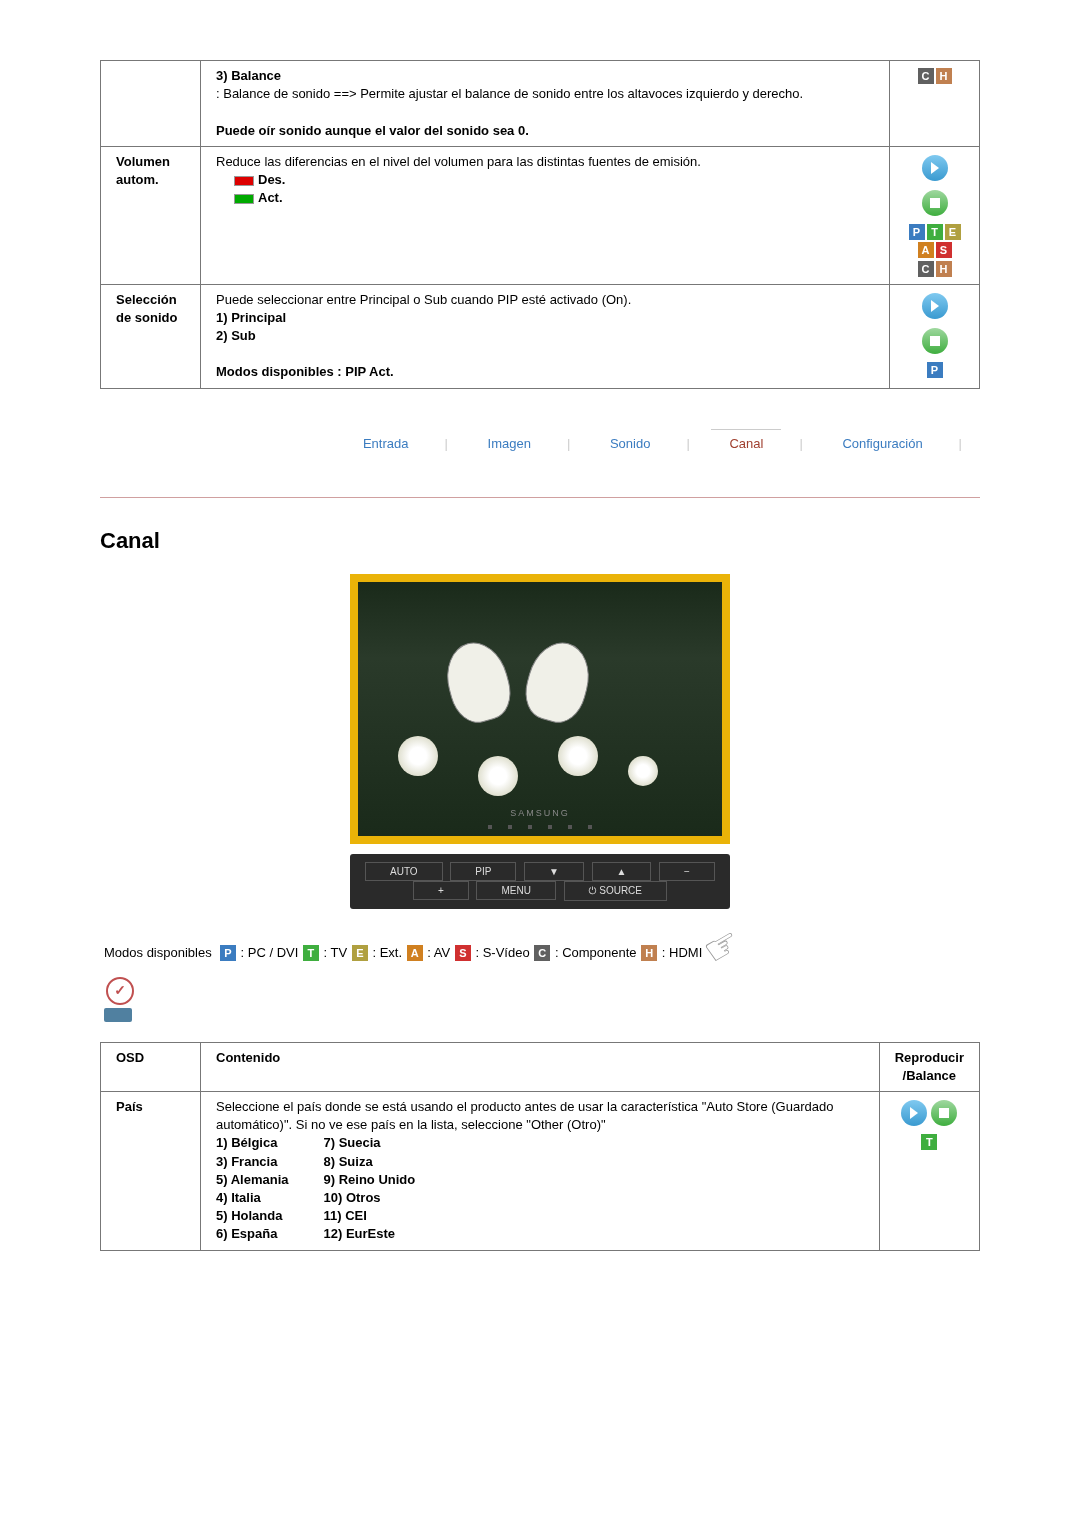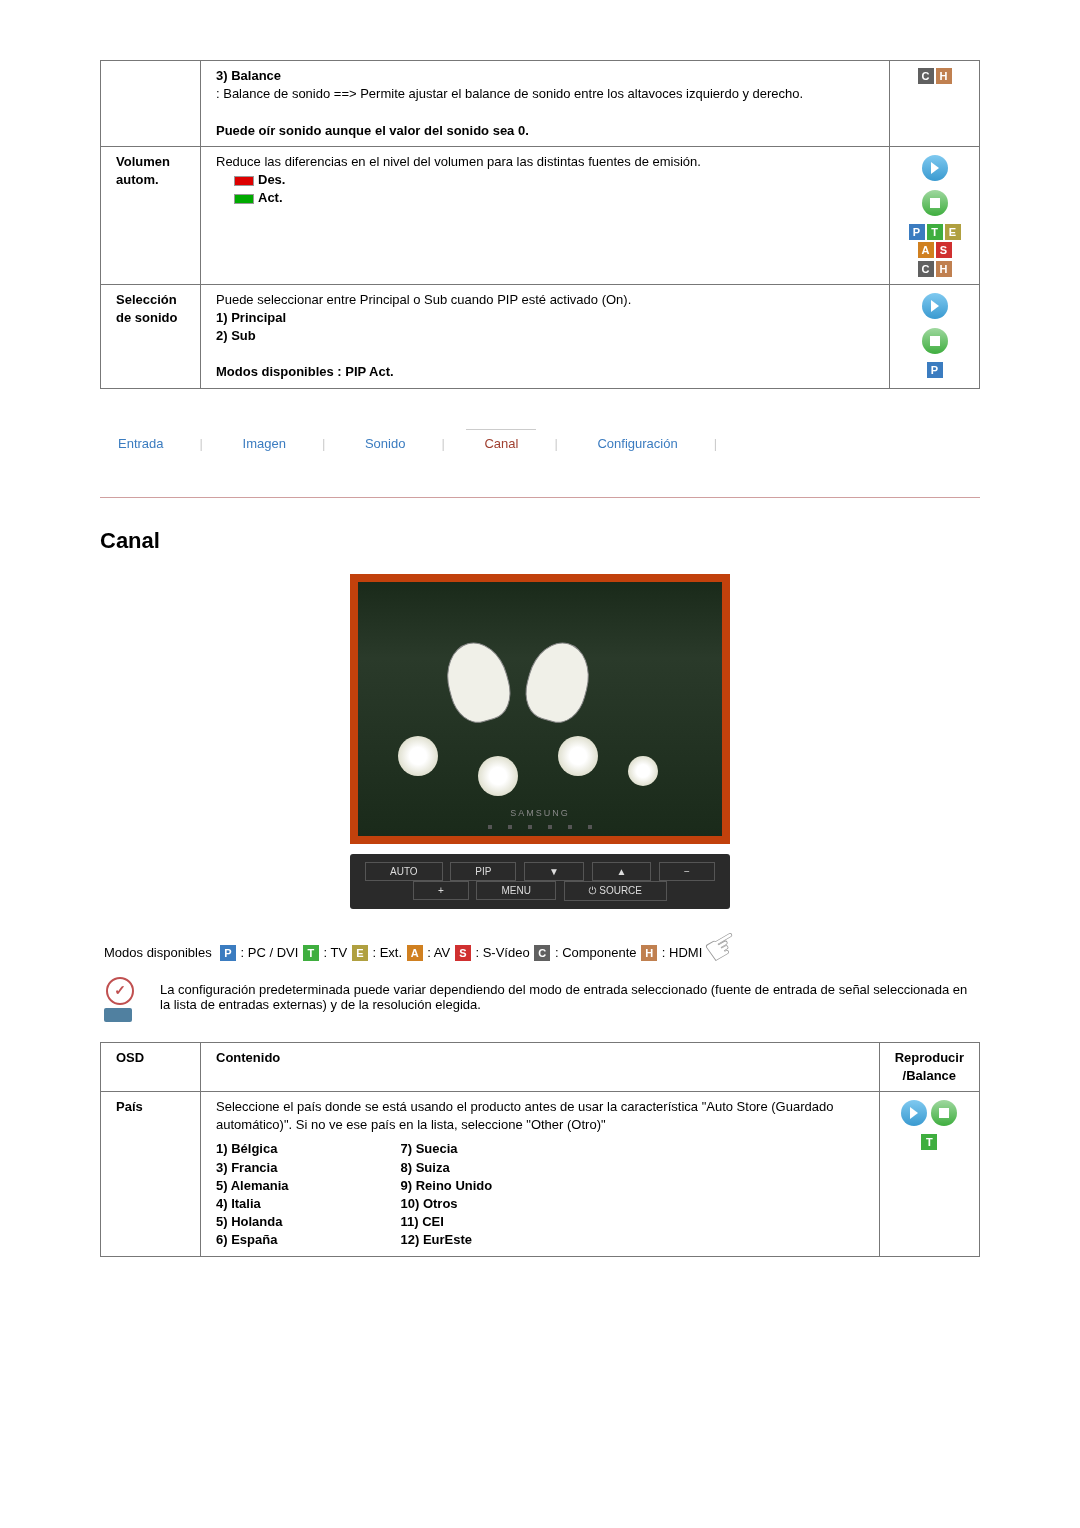--- a/index.html
+++ b/index.html
@@ -52,38 +52,38 @@
       width: 26px; height: 26px;
       border-radius: 50%;
       margin: 2px;
       position: relative;
     }
     .nav-play { background: linear-gradient(#7fc9f0,#3a9ad0); }
     .nav-play::after { content:''; position:absolute; left:9px; top:7px; border-left:8px solid #fff; border-top:6px solid transparent; border-bottom:6px solid transparent; }
     .nav-stop { background: linear-gradient(#9fd89f,#3fae3f); }
     .nav-stop::after { content:''; position:absolute; left:8px; top:8px; width:10px; height:10px; background:#fff; }
     .tab-nav {
-      text-align: left;
+      text-align: right;
       margin: 30px auto 40px;
     }
     .tab-nav span { display:inline-block; padding: 6px 18px; font-size: 13px; }
     .tab-link { color: #3b7cc0; }
     .tab-active { color: #a04030; border-top: 1px solid #ccc; }
     .divider { color:#ccc; }
     hr.red { border:none; border-top:1px solid #d0a0a0; margin: 10px 0 30px; }
     h1.section { font-size: 22px; font-weight: bold; margin-bottom: 20px; }
     .tv-illustration {
       width: 380px; height: 340px;
       margin: 0 auto 30px;
       position: relative;
     }
     .tv-screen {
       width: 380px; height: 270px;
       background: #000;
-      border: 8px solid #c2410c;
+      border: 8px solid #eab308;
       position: relative;
       overflow: hidden;
     }
     .tv-nature {
       position:absolute; inset:0;
       background: linear-gradient(#1a2a1a 0%, #2a3a2a 30%, #1a2a1a 100%);
     }
     .butterfly {
       position:absolute; top:60px; left:90px; width:140px; height:90px;
     }
@@ -99,21 +99,21 @@
     .pbtn { display:inline-block; color:#ddd; font-size:10px; padding:3px 24px; border:1px solid #555; margin:0 2px; min-width:30px; }
     .hand { position:absolute; right:-10px; bottom:-55px; color:#999; font-size:40px; transform:rotate(-30deg); }
     .modos-line { text-align:left; margin:20px 4px; font-size:13px; }
     .note-row { display:flex; gap:20px; margin:20px 0; align-items:flex-start; }
     .note-icon {
       width:40px; height:40px; flex-shrink:0;
       position:relative;
     }
     .note-icon::before { content:'✓'; position:absolute; top:-5px; left:6px; width:24px; height:24px; border:2px solid #c05050; border-radius:50%; color:#c05050; font-weight:bold; text-align:center; line-height:22px; font-size:14px; }
     .note-icon::after { content:''; position:absolute; bottom:0; left:4px; width:28px; height:14px; background:#5080a0; border-radius:2px; }
-    .country-cols { display:flex; gap:112px; margin-top:6px; }
+    .country-cols { display:flex; gap:35px; }
     .country-cols div { line-height:1.4; }
   </style>
 </head>
 <body>
 
 <table class="main-table">
   <tbody>
       <tr>
     <td class="col-label"></td>
     <td class="col-content">
@@ -201,21 +201,20 @@
   <span class="badge badge-T">T</span> <span>: TV</span>
   <span class="badge badge-E">E</span> <span>: Ext.</span>
   <span class="badge badge-A">A</span> <span>: AV</span>
   <span class="badge badge-S">S</span> <span>: S-Vídeo</span>
   <span class="badge badge-C">C</span> <span>: Componente</span>
   <span class="badge badge-H">H</span> <span>: HDMI</span>
 </div>
 
 <div class="note-row">
   <div class="note-icon"></div>
-  <div>La configuración predeterminada puede variar dependiendo del modo de entrada seleccionado (fuente de entrada de señal seleccionada en la lista de entradas externas) y de la resolución elegida.</div>
 </div>
 
 <table class="main-table">
   <tbody>
       <tr>
     <td class="col-label bold">OSD</td>
     <td class="col-content bold">Contenido</td>
     <td class="col-icons bold">Reproducir /Balance</td>
   </tr>
   <tr>

